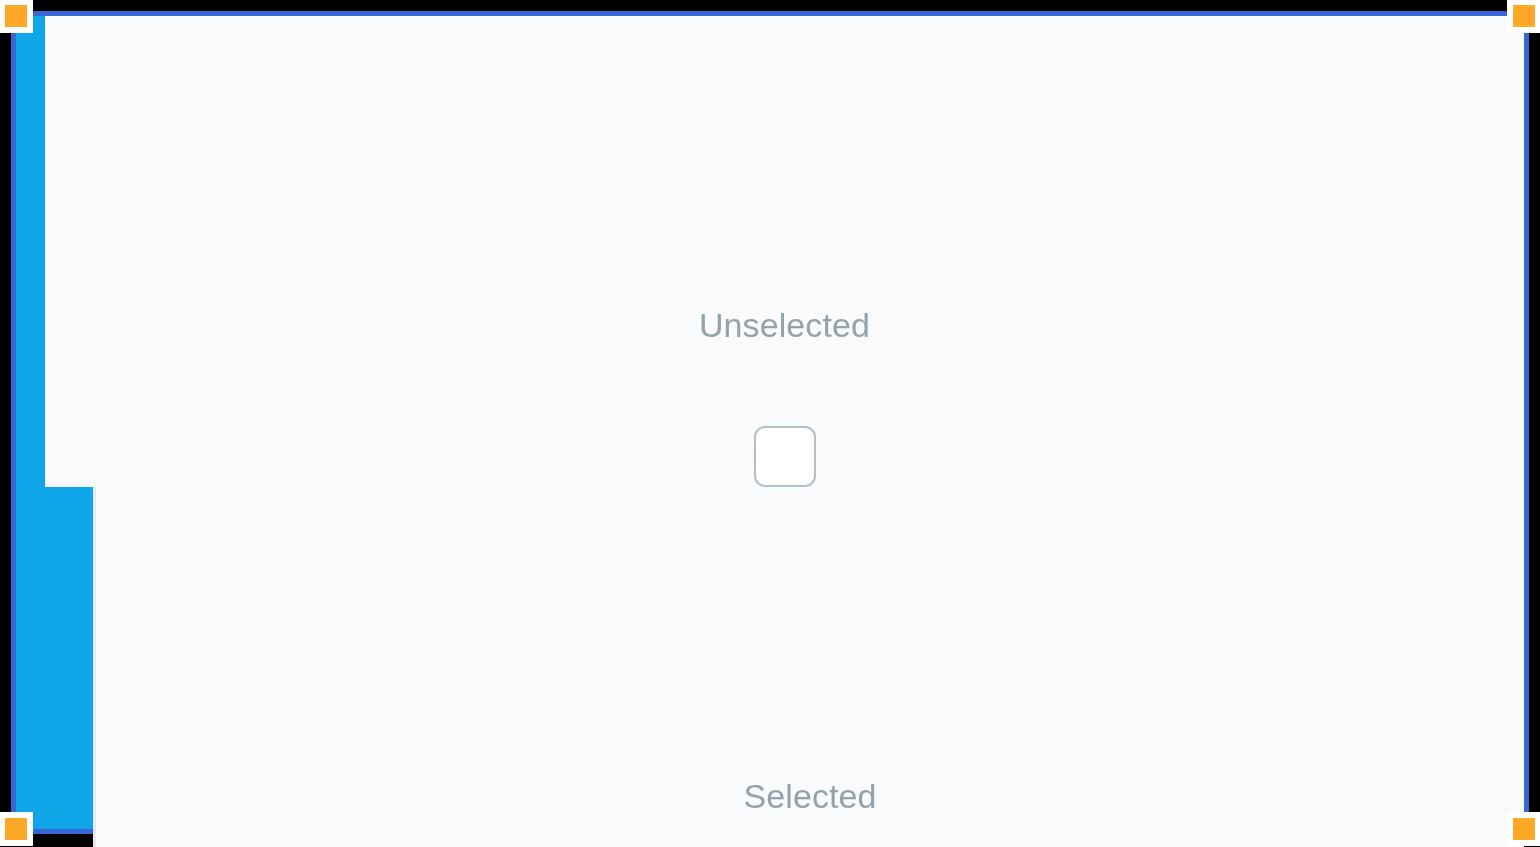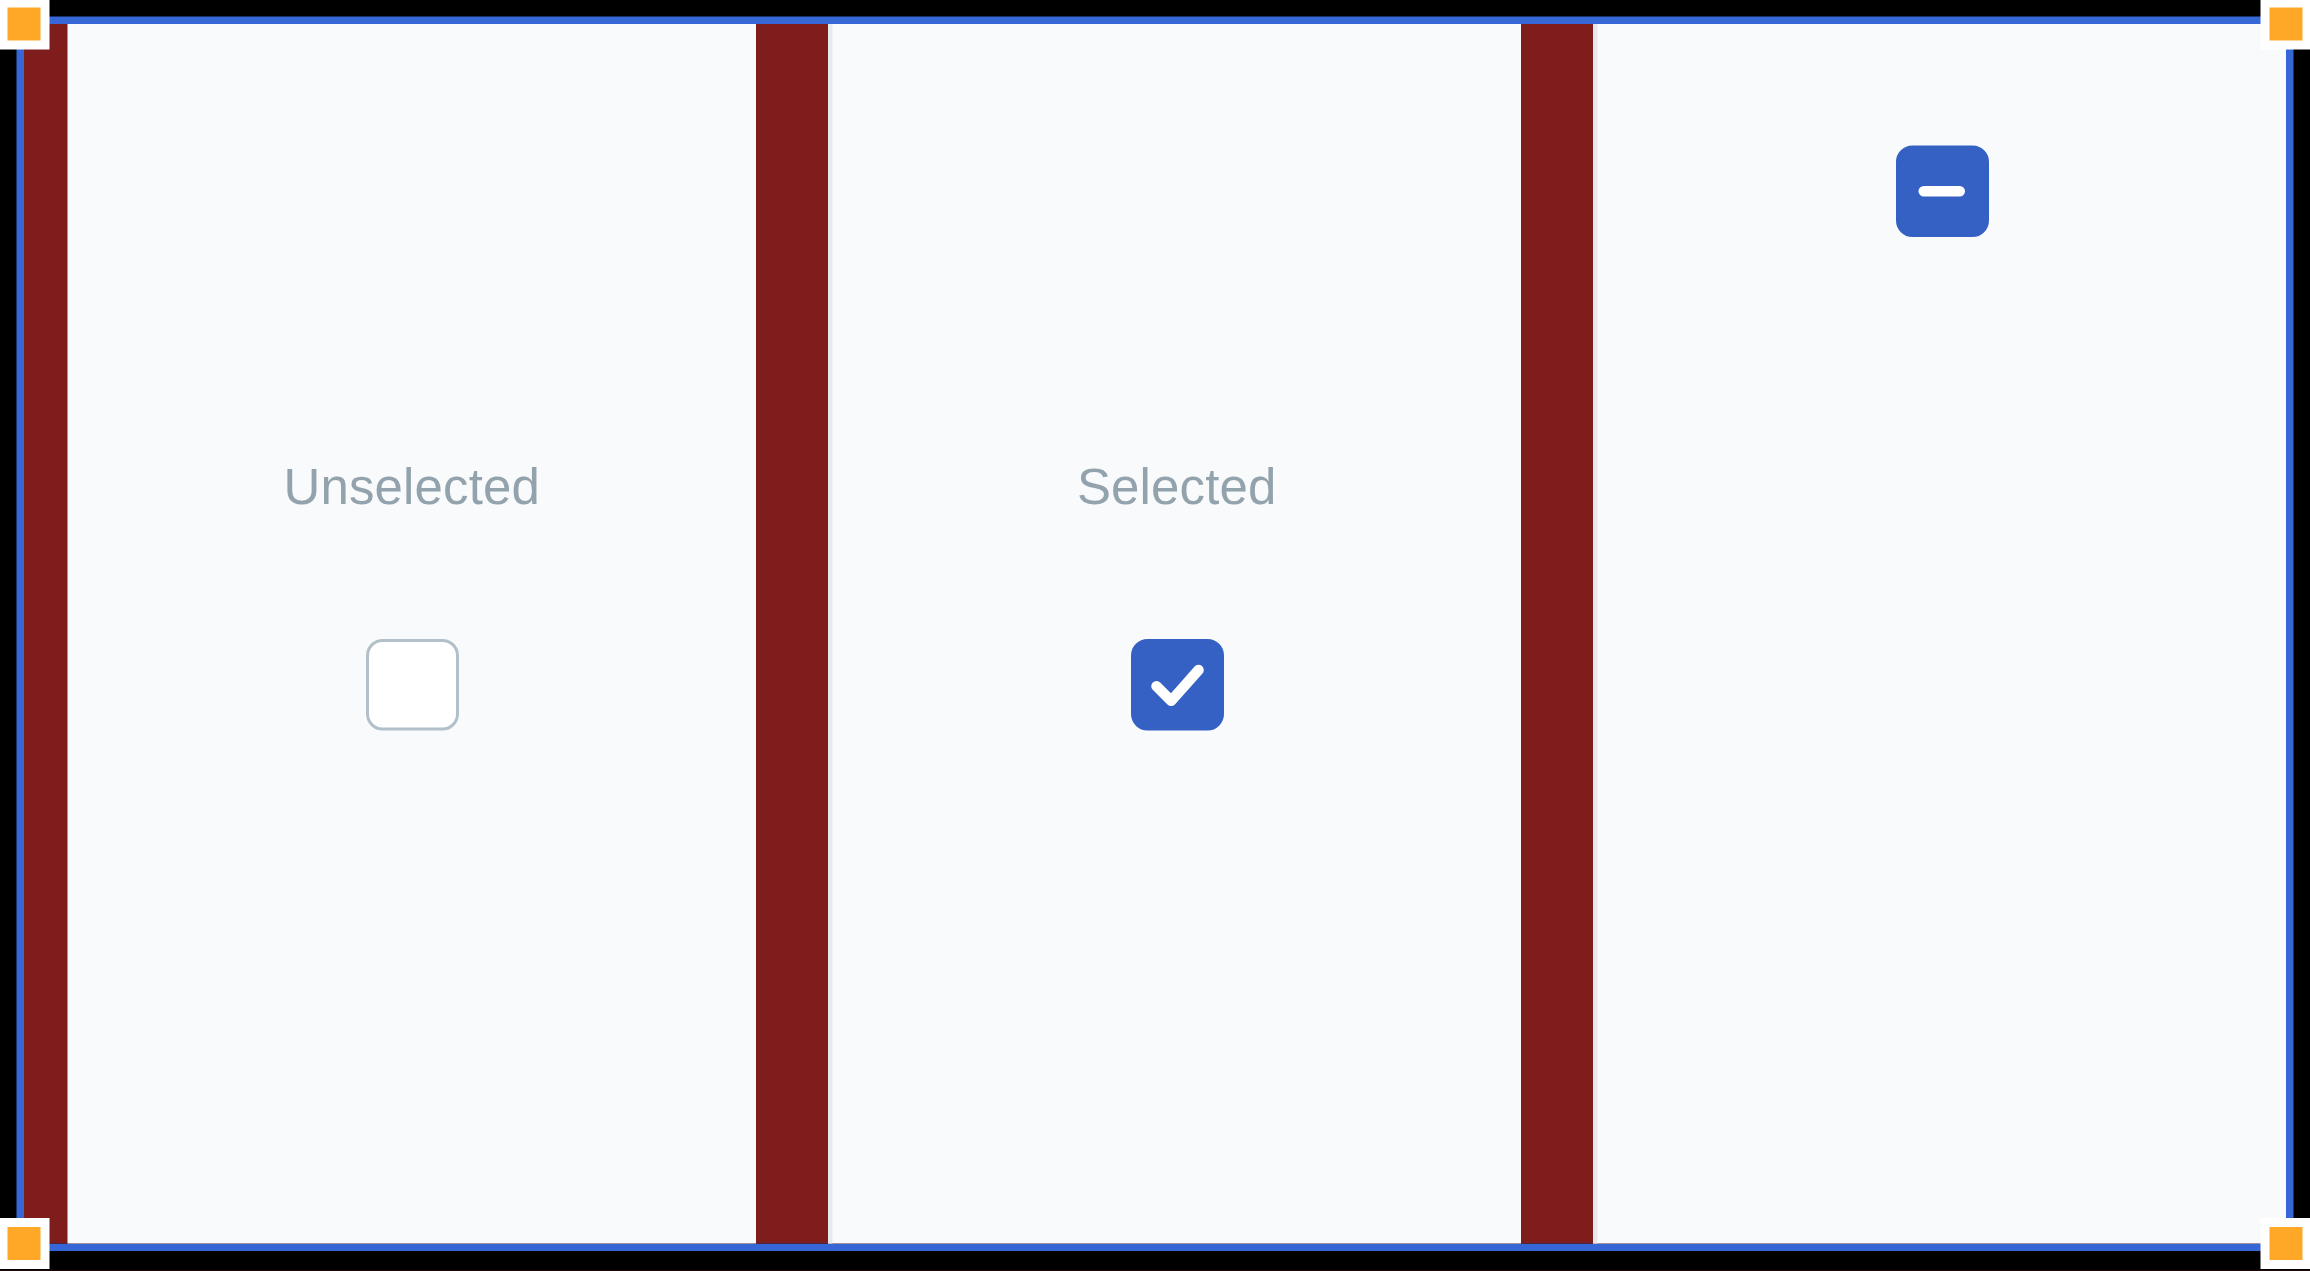--- a/index.html
+++ b/index.html
@@ -24,23 +24,23 @@
     box-sizing: border-box;
     border: 5px solid #3767d6;
   }
 
   #canvas {
     position: absolute;
     left: 0;
     top: 0;
     right: 0;
     bottom: 0;
-    background: #7f1d1d;
+    background: #0ea5e9;
     display: flex;
-    flex-direction: row;
+    flex-direction: column;
     align-items: stretch;
     padding-left: 29px;
   }
 
   
   .state-panel {
     flex: 1 1 0;
     position: relative;
     display: flex;
     flex-direction: column;

